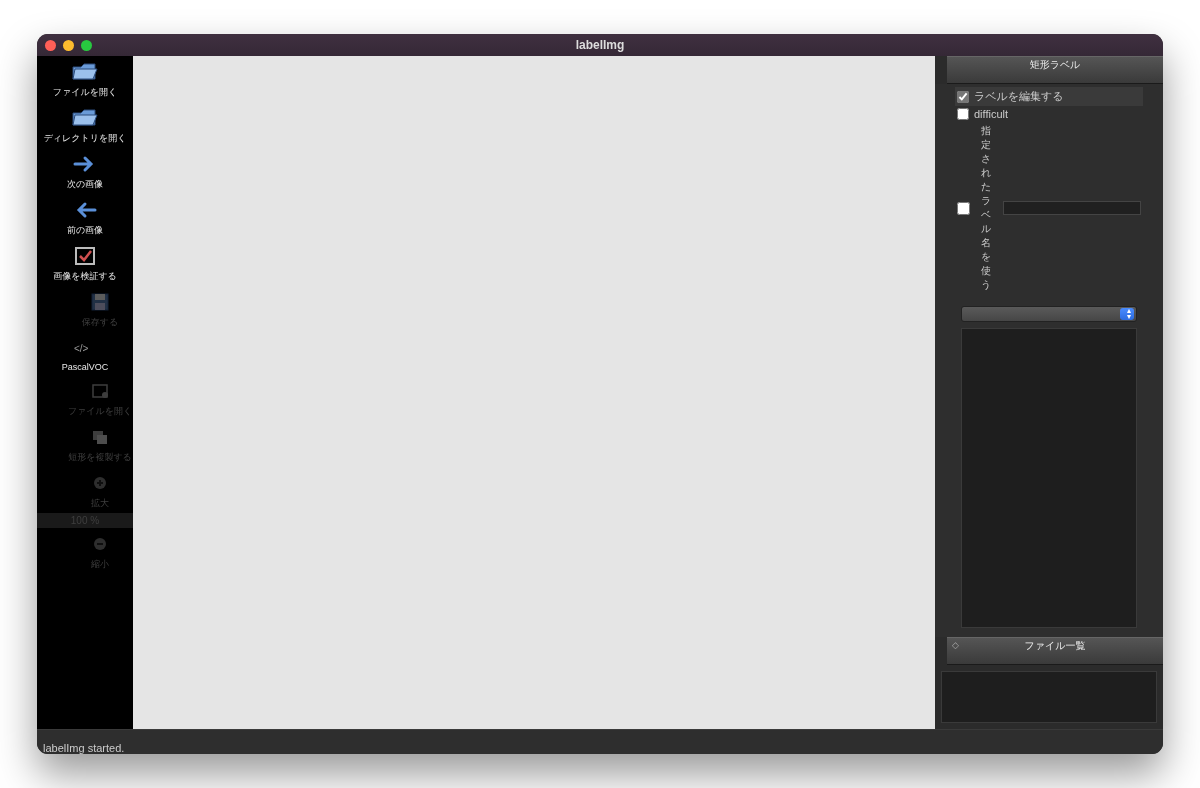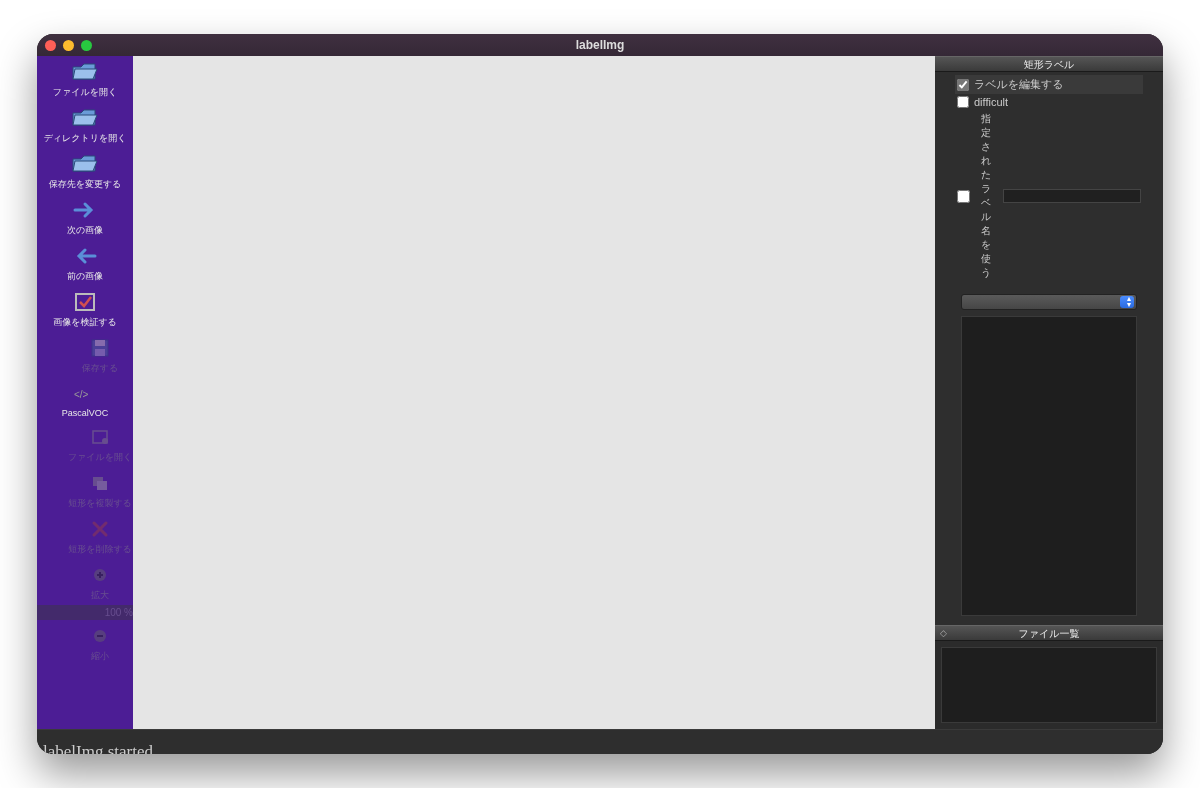--- a/index.html
+++ b/index.html
@@ -11,21 +11,21 @@
     width: 1200px;
     height: 788px;
     display: flex;
     align-items: center;
     justify-content: center;
   }
   .window {
     width: 1126px;
     height: 720px;
     background: #2b2b2b;
-    border-radius: 16px;
+    border-radius: 11px;
     box-shadow: 0 20px 40px rgba(0,0,0,0.4);
     display: flex;
     flex-direction: column;
     overflow: hidden;
   }
   .titlebar {
     height: 22px;
     background: linear-gradient(#403040, #352836);
     display: flex;
     align-items: center;
@@ -46,37 +46,37 @@
     color: #ddd;
   }
   .content {
     flex: 1;
     display: flex;
     min-height: 0;
   }
   
   .toolbar {
     width: 96px;
-    background: #4c1d95;
+    background: #000000;
     display: flex;
     flex-direction: column;
     align-items: center;
     overflow-y: auto;
   }
   .tool-btn {
     width: 96px;
     padding: 4px 2px 3px 2px;
     display: flex;
     flex-direction: column;
     align-items: center;
     gap: 2px;
     cursor: pointer;
   }
   .tool-btn.disabled { opacity: 0.45; cursor: default; padding-left: 32px; }
-  .tool-btn.highlighted { background: #3a3a3a; align-items: flex-end; }
+  .tool-btn.highlighted { background: #3a3a3a; }
   .tool-icon {
     width: 28px;
     height: 24px;
     display: flex;
     align-items: center;
     justify-content: center;
   }
   .tool-label {
     font-size: 9px;
     color: #e8e8e8;
@@ -90,29 +90,30 @@
     background: #e5e5e5;
   }
   
   .right-panels {
     width: 228px;
     background: #2b2b2b;
     display: flex;
     flex-direction: column;
   }
   .panel-header {
-    height: 16px;
+    height: 28px;
     background: linear-gradient(#555, #3a3a3a);
     border-top: 1px solid #666;
     border-bottom: 1px solid #1a1a1a;
     color: #eee;
     font-size: 10px;
     text-align: center;
     line-height: 15px;
     position: relative;
+    margin-left: 12px;
   }
   .panel-header .close-dot {
     position: absolute;
     left: 4px; top: 3px;
     width: 9px; height: 9px;
     display: flex;
     align-items: center;
     justify-content: center;
     color: #aaa;
     font-size: 9px;
@@ -185,23 +186,22 @@
     flex: 1;
     margin: 6px;
     background: #1e1e1e;
     border: 1px solid #3a3a3a;
   }
   .statusbar {
     height: 18px;
     background: #2e2e2e;
     border-top: 1px solid #3a3a3a;
     color: #ccc;
-    font-size: 17px;
+    font-size: 11px;
     padding: 12px 6px;
-    font-family: Liberation Serif, serif;
   }
   
   svg { display: block; }
 </style>
 </head>
 <body>
 
 <div class="window">
 
   <div class="titlebar">
@@ -230,29 +230,20 @@
       <div class="tool-btn">
         <div class="tool-icon">
           <svg width="28" height="22" viewBox="0 0 28 22">
             <path d="M2 6 L10 6 L13 3 L24 3 L24 18 L2 18 Z" fill="#6a9bd8" stroke="#2a4a7a"></path>
             <path d="M4 8 L26 8 L22 18 L2 18 Z" fill="#9bc0ec" stroke="#2a4a7a"></path>
           </svg>
         </div>
         <div class="tool-label">ディレクトリを開く</div>
       </div>
 
-      <div class="tool-btn">
-        <div class="tool-icon">
-          <svg width="28" height="22" viewBox="0 0 28 22">
-            <path d="M2 6 L10 6 L13 3 L24 3 L24 18 L2 18 Z" fill="#6a9bd8" stroke="#2a4a7a"></path>
-            <path d="M4 8 L26 8 L22 18 L2 18 Z" fill="#9bc0ec" stroke="#2a4a7a"></path>
-          </svg>
-        </div>
-        <div class="tool-label">保存先を変更する</div>
-      </div>
 
       <div class="tool-btn">
         <div class="tool-icon">
           <svg width="28" height="20" viewBox="0 0 28 20">
             <path d="M4 10 L18 10 M14 4 L20 10 L14 16" stroke="#5a8fd8" stroke-width="3" fill="none" stroke-linecap="round"></path>
           </svg>
         </div>
         <div class="tool-label">次の画像</div>
       </div>
 
@@ -308,28 +299,20 @@
       <div class="tool-btn disabled">
         <div class="tool-icon">
           <svg width="20" height="18" viewBox="0 0 20 18">
             <rect x="3" y="3" width="10" height="9" fill="#888"></rect>
             <rect x="7" y="7" width="10" height="9" fill="#aaa"></rect>
           </svg>
         </div>
         <div class="tool-label">短形を複製する</div>
       </div>
 
-      <div class="tool-btn disabled">
-        <div class="tool-icon">
-          <svg width="20" height="18" viewBox="0 0 20 18">
-            <path d="M4 3 L16 15 M16 3 L4 15" stroke="#a04040" stroke-width="3" stroke-linecap="round"></path>
-          </svg>
-        </div>
-        <div class="tool-label">短形を削除する</div>
-      </div>
 
       <div class="tool-btn disabled">
         <div class="tool-icon">
           <svg width="16" height="16" viewBox="0 0 16 16">
             <circle cx="8" cy="8" r="6" fill="#666"></circle>
             <path d="M8 5 L8 11 M5 8 L11 8" stroke="#222" stroke-width="2"></path>
           </svg>
         </div>
         <div class="tool-label">拡大</div>
       </div>

